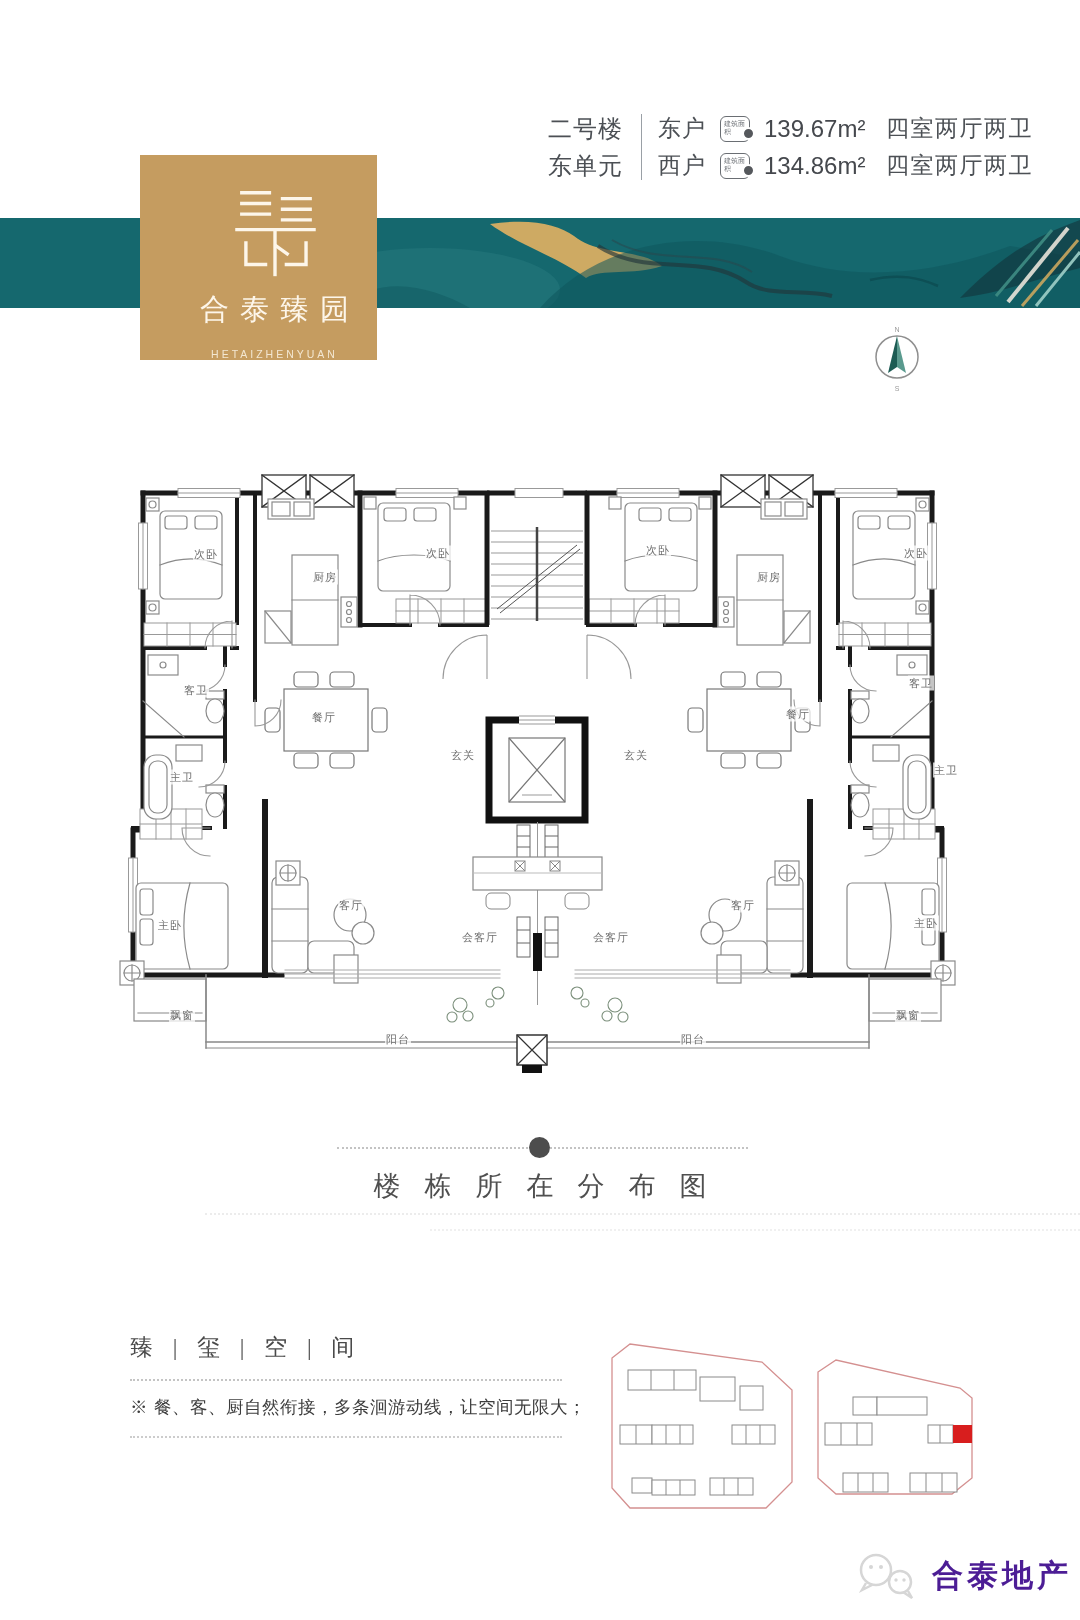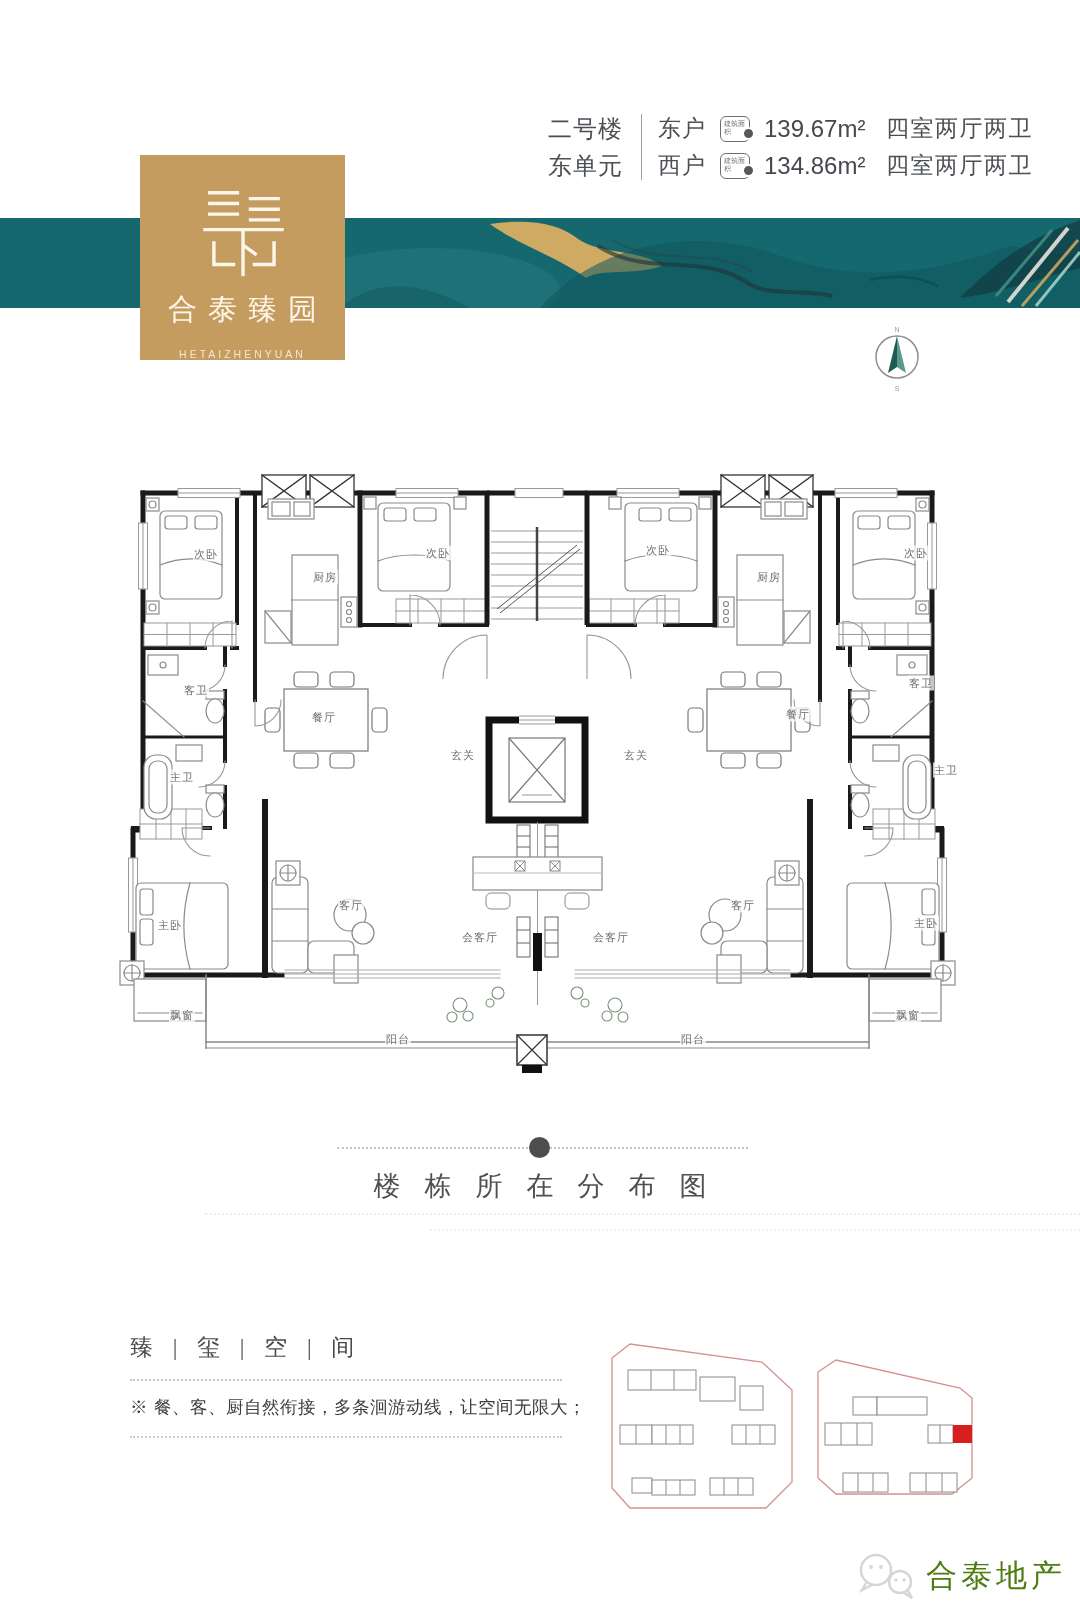--- a/index.html
+++ b/index.html
@@ -24,21 +24,21 @@
     content:'';position:absolute;right:-6px;bottom:1px;width:9px;height:9px;
     background:#55585c;border-radius:50%;border:2px solid #fff;
   }
   .hdr-area{font-size:24px;width:122px;color:#45484d;}
   .hdr-layout{font-size:23px;letter-spacing:1.5px;color:#4c5055;}
 
   
   .banner{top:218px;left:0;width:1080px;height:90px;background:#15686e;overflow:hidden;}
   .logo{
     top:155px;left:140px;width:205px;height:205px;background:#c59c60;z-index:3;
-    display:flex;flex-direction:column;align-items:center;
+    display:flex;flex-direction:column;align-items:center;padding-left:32px;
   }
   .logo-cn{color:#fdf6ea;font-size:29px;letter-spacing:11px;margin:8px 0 0 11px;
     font-family:"Liberation Serif", serif;}
   .logo-en{color:#f3e7d2;font-size:10.5px;letter-spacing:3px;margin-top:18px;}
 
   
   .compass{top:325px;left:867px;}
 
   
   .plan{top:465px;left:110px;}
@@ -66,22 +66,22 @@
     letter-spacing:0.5px;white-space:nowrap;
   }
   .feat-divider2{border-top:2px dotted #cccccc;margin-top:12px;}
 
   
   .siteplans{top:1320px;left:595px;}
 
   
   .watermark{top:1550px;left:852px;display:flex;align-items:center;}
   .wm-brand{
-    font-size:31px;color:#4d7c0f;letter-spacing:4px;margin-left:4px;
-    text-shadow:1px 1px 0 #ffffff;font-weight:normal;
+    font-size:31px;color:#4c1d95;letter-spacing:4px;margin-left:10px;
+    text-shadow:1px 1px 0 #ffffff;font-weight:bold;
   }
 </style>
 </head>
 <body>
 
 <div class="abs hdr">
   <div class="hdr-left">
     <div>二号楼</div>
     <div>东单元</div>
   </div>

